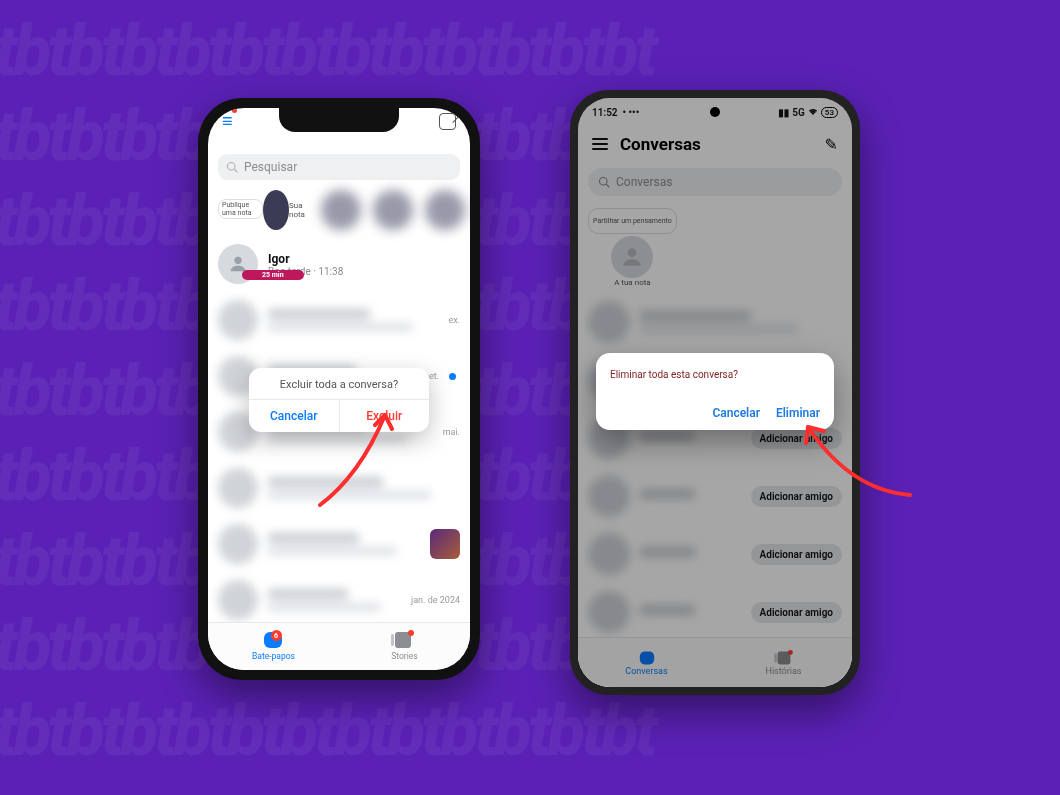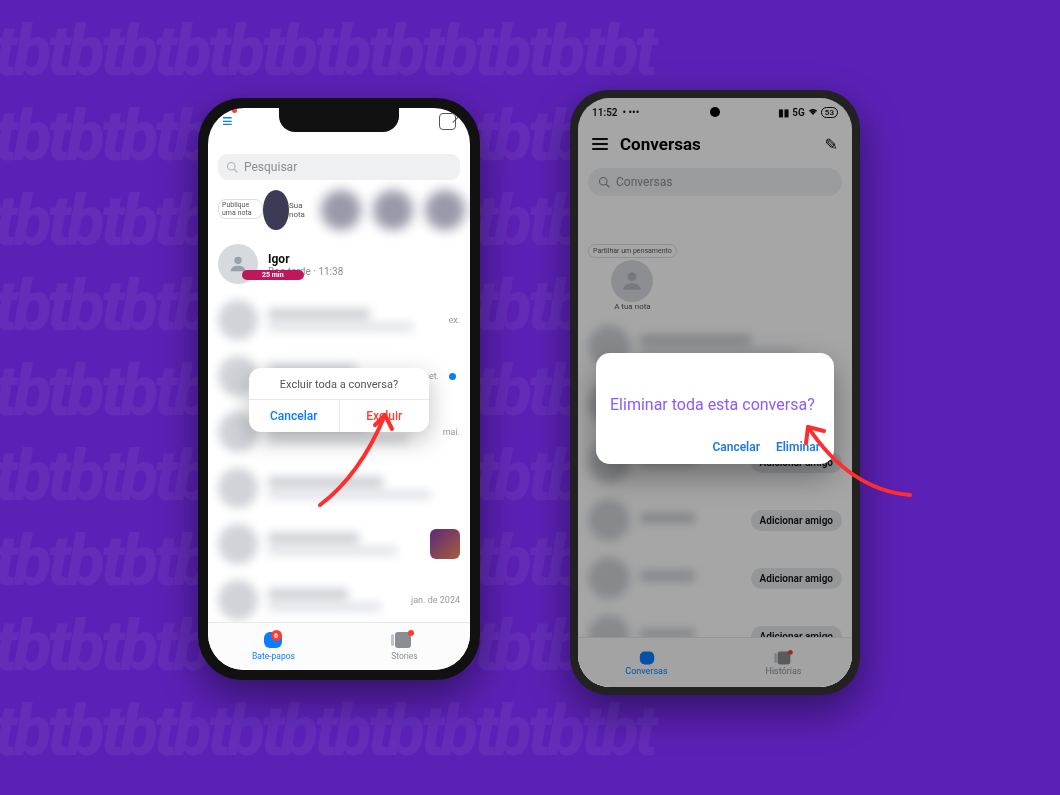--- a/index.html
+++ b/index.html
@@ -102,34 +102,34 @@
   
   .and-header{ display:flex; align-items:center; padding:8px 14px 6px; gap:12px;}
   .and-header .title{font-size:17px; font-weight:700; flex:1;}
   .hamb{width:16px;display:flex;flex-direction:column;gap:3px;}
   .hamb span{height:2px;background:#111;border-radius:1px;}
   .pencil{font-size:16px;}
   .notif-banner{ background:#1f7ae0; color:#fff; font-size:9.5px; text-align:center; padding:4px 6px;}
   .and-search{ margin:8px 10px; background:#eef0f2; border-radius:16px; height:28px; display:flex; align-items:center; padding:0 10px; color:#8a8d91; font-size:12px; gap:6px;}
   .and-stories{padding:4px 10px 6px;}
   .and-note{display:inline-flex;flex-direction:column;align-items:center;font-size:8px;color:#555;}
-  .and-note .bbl{background:#fff;border:1px solid #ddd;border-radius:10px;padding:2px 4px;font-size:7px;margin-bottom:2px;margin-top:36px;}
+  .and-note .bbl{background:#fff;border:1px solid #ddd;border-radius:10px;padding:8px 4px;font-size:7px;margin-bottom:2px;}
   .and-note .av{width:42px;height:42px;border-radius:50%;background:#d8dbe0;display:flex;align-items:center;justify-content:center;}
   .and-note .av svg{width:26px;height:26px;fill:#b4b9c2;}
   
   .arow{display:flex;align-items:center;padding:8px 10px;gap:10px;}
   .arow .av{width:42px;height:42px;border-radius:50%;background:#cfd3d9;filter:blur(5px);}
   .arow .txt{flex:1;filter:blur(5px);}
   .arow .txt .l1{height:10px;width:55%;background:#c9ccd2;border-radius:3px;margin-bottom:4px;}
   .arow .txt .l2{height:8px;width:78%;background:#dee1e6;border-radius:3px;}
   .chip{background:#e4e6ea;border-radius:14px;padding:5px 9px;font-size:10px;font-weight:600;color:#111;}
   
   .and-dim{position:absolute;inset:0;background:rgba(0,0,0,.35);}
   .adlg{position:absolute;left:50%;transform:translateX(-50%);top:255px;width:238px;background:#fff;border-radius:14px;padding:16px 14px 10px;box-shadow:0 12px 30px rgba(0,0,0,.35);}
-  .adlg .q{font-size:16px;color:#8b5cf6;margin-bottom:26px;margin-top:26px;}
+  .adlg .q{font-size:10px;color:#7f1d1d;margin-bottom:26px;}
   .adlg .acts{display:flex;justify-content:flex-end;gap:16px;}
   .adlg .btn{font-size:12px;font-weight:600;color:#1f7ae0;}
   
   .anav{position:absolute;bottom:0;left:0;right:0;height:50px;background:#fafbfc;border-top:1px solid #e2e5e9;display:flex;}
   .anav .tab{flex:1;display:flex;flex-direction:column;align-items:center;justify-content:center;font-size:9px;color:#8a8d91;}
   .anav .tab.active{color:#0a7cff;}
   
   .arrow{position:absolute;pointer-events:none;}
 </style>
 </head>

